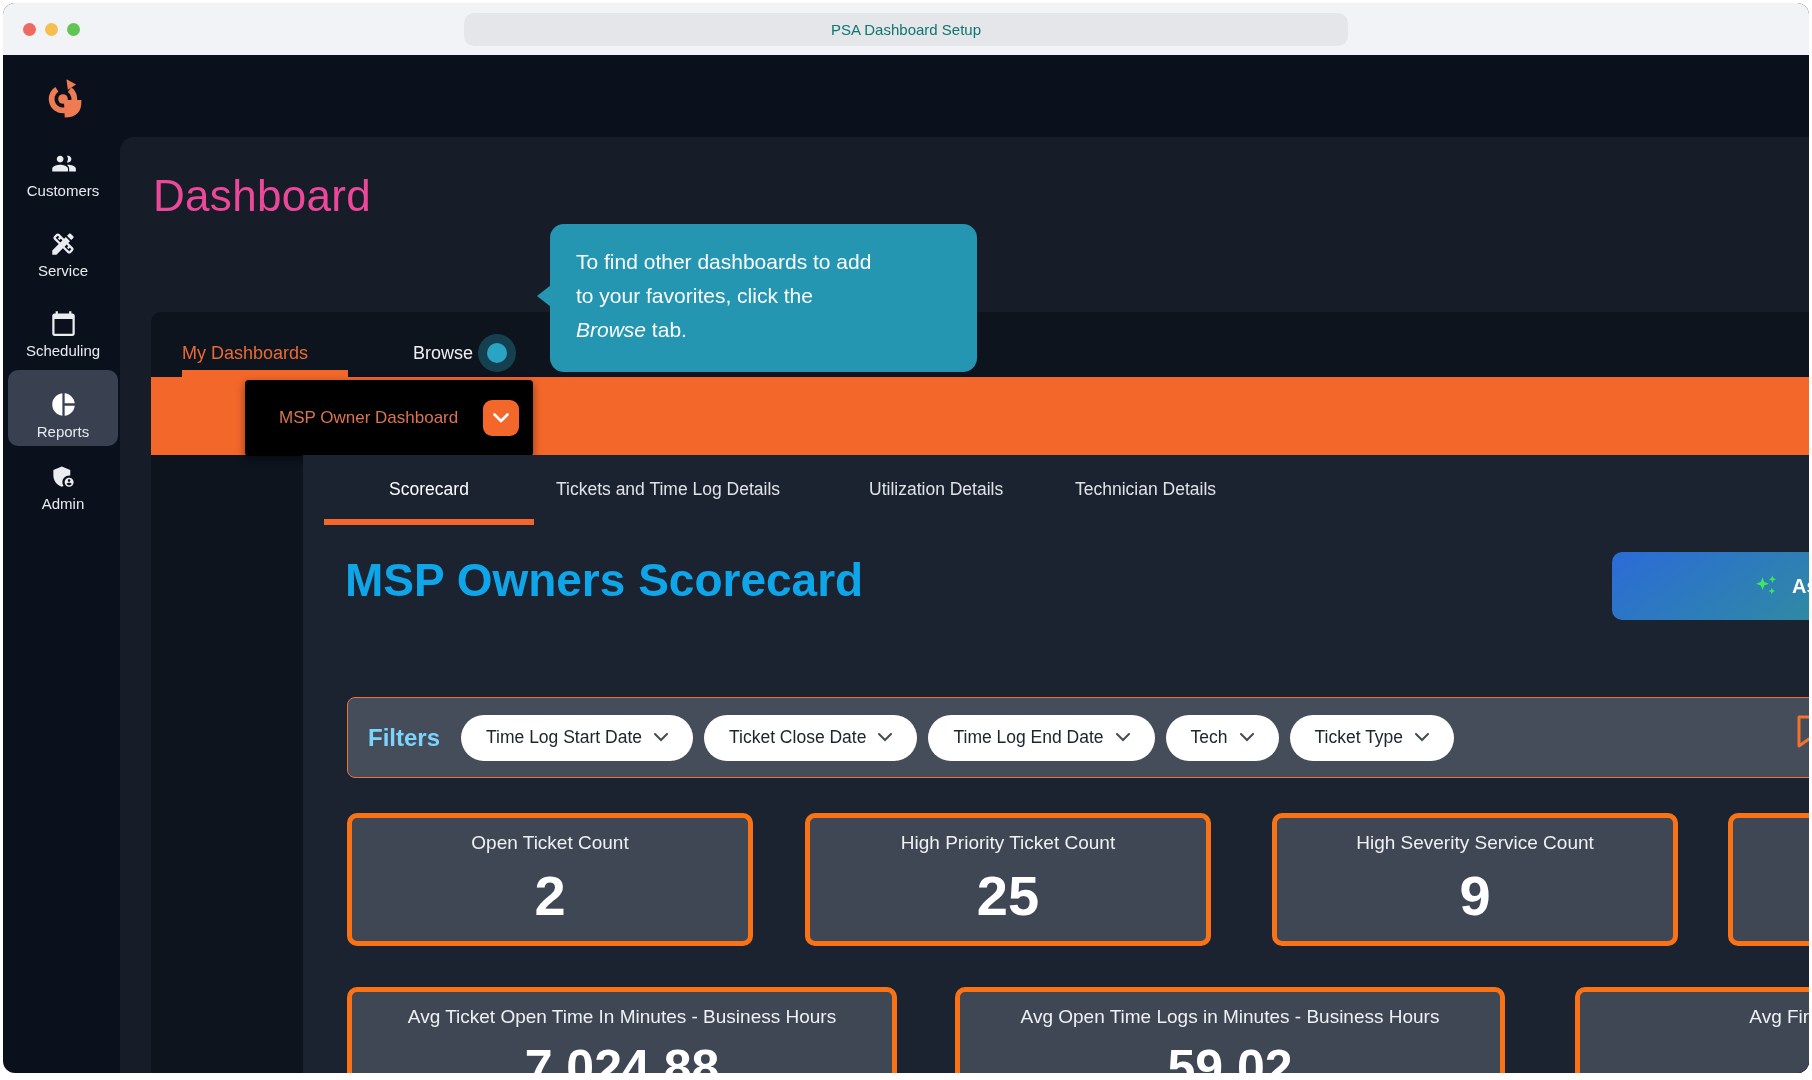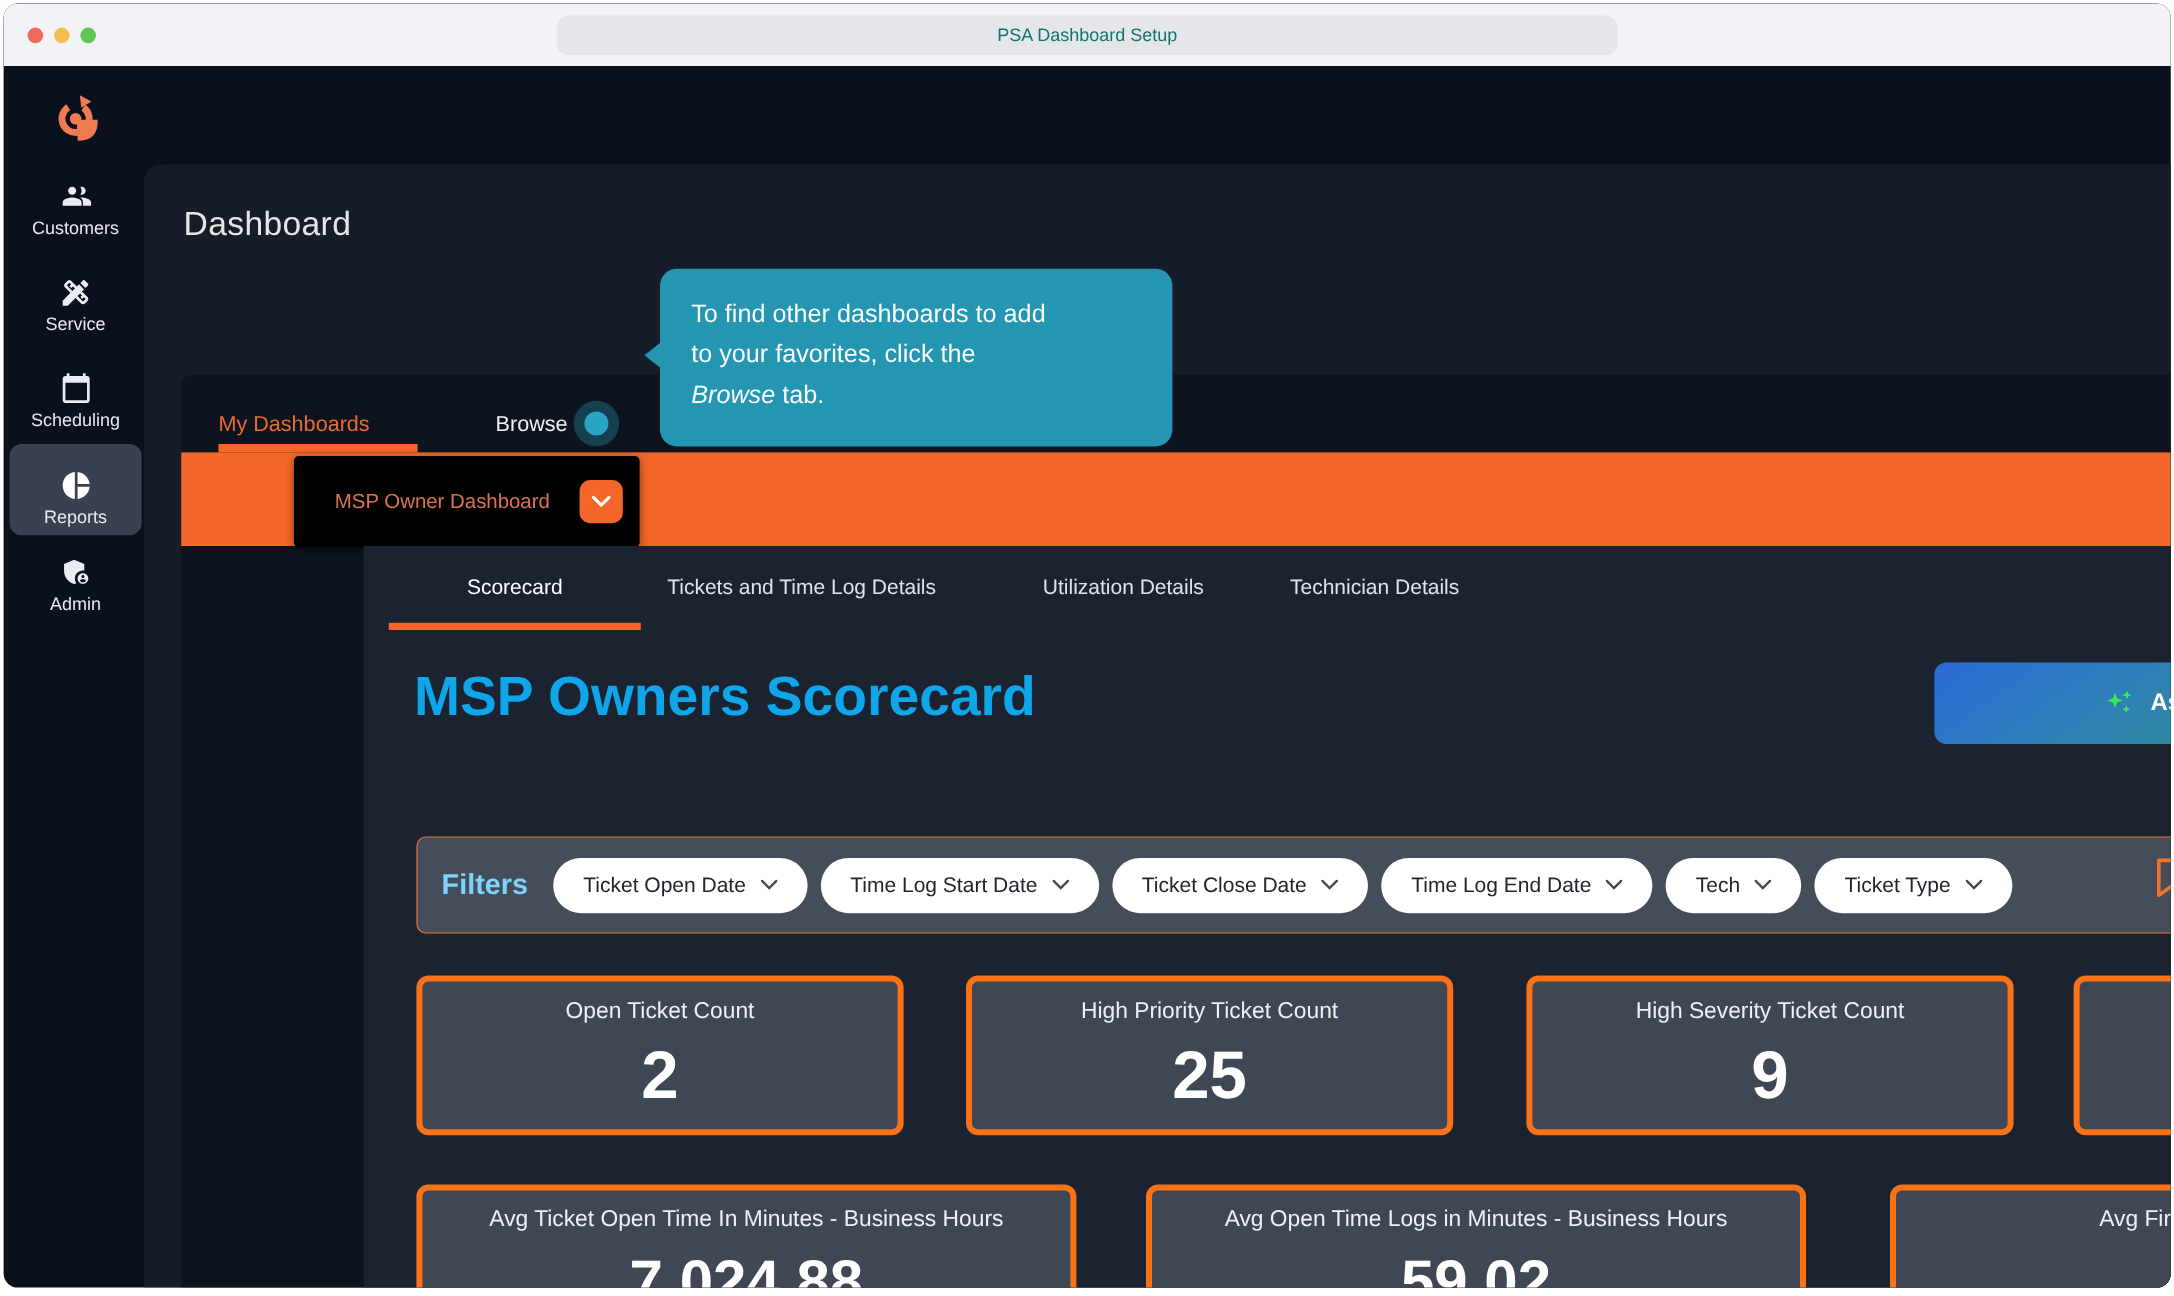--- a/index.html
+++ b/index.html
@@ -30,22 +30,22 @@
                    border-radius:10px; background:#394150; }
   .nav-item { position:absolute; left:0; width:120px; text-align:center; color:#e7eaee; }
   .nav-item svg { display:block; margin:0 auto 5px auto; }
   .nav-label { font-size:15px; }
   .ni-customers { top:95px; } .ni-service { top:175px; } .ni-scheduling { top:255px; }
   .ni-reports { top:336px; } .ni-admin { top:408px; }
 
   
   .content-panel { position:absolute; left:117px; right:0; top:82px; bottom:0;
                    background:#161d29; border-radius:14px 0 0 0; }
-  .page-title { position:absolute; left:33px; top:34px; font-size:28px; font-weight:400;
-                color:#e5e5e5; letter-spacing:.3px; }
+  .page-title { position:absolute; left:33px; top:34px; font-size:44px; font-weight:400;
+                color:#ec4899; letter-spacing:.3px; }
 
   .tab-container { position:absolute; left:31px; right:0; top:175px; bottom:0;
                    background:#0d141e; border-radius:10px 0 0 0; }
   .dtab { position:absolute; top:31px; font-size:18px; }
   .dtab-mydash { left:31px; color:#ea6a36; }
   .dtab-browse { left:262px; color:#eef0f3; }
   .hotspot-outer { position:absolute; left:327px; top:22px; width:38px; height:38px;
                    border-radius:50%; background:#15404f; }
   .hotspot-inner { position:absolute; left:9px; top:9px; width:20px; height:20px;
                    border-radius:50%; background:#2aa4c3; }
@@ -209,26 +209,20 @@
                 <path d="M9 4.5l1.5 4 4 1.5-4 1.5L9 15.5l-1.5-4-4-1.5 4-1.5z"></path>
                 <path d="M17.5 3l.9 2.3 2.3.9-2.3.9-.9 2.3-.9-2.3-2.3-.9 2.3-.9z"></path>
                 <path d="M17 13.5l.8 2 2 .8-2 .8-.8 2-.8-2-2-.8 2-.8z"></path>
               </svg>
               <span class="ask-label">Ask</span>
             </button>
 
             <div class="filters-panel">
               <span class="filters-label">Filters</span>
               <button class="pill">
-                <span>Ticket Open Date</span>
-                <svg width="14" height="9" viewBox="0 0 14 9">
-                    <path d="M1 1l6 6 6-6" stroke="#444b55" stroke-width="2" fill="none" stroke-linecap="round"></path>
-                  </svg>
-              </button>
-              <button class="pill">
                 <span>Time Log Start Date</span>
                 <svg width="14" height="9" viewBox="0 0 14 9">
                     <path d="M1 1l6 6 6-6" stroke="#444b55" stroke-width="2" fill="none" stroke-linecap="round"></path>
                   </svg>
               </button>
               <button class="pill">
                 <span>Ticket Close Date</span>
                 <svg width="14" height="9" viewBox="0 0 14 9">
                     <path d="M1 1l6 6 6-6" stroke="#444b55" stroke-width="2" fill="none" stroke-linecap="round"></path>
                   </svg>
@@ -259,21 +253,21 @@
 
             <div class="kpi-card kpi-row1 k11">
               <div class="kpi-title">Open Ticket Count</div>
               <div class="kpi-value">2</div>
             </div>
             <div class="kpi-card kpi-row1 k12">
               <div class="kpi-title">High Priority Ticket Count</div>
               <div class="kpi-value">25</div>
             </div>
             <div class="kpi-card kpi-row1 k13">
-              <div class="kpi-title">High Severity Ticket Count</div>
+              <div class="kpi-title">High Severity Service Count</div>
               <div class="kpi-value">9</div>
             </div>
             <div class="kpi-card kpi-row1 k14">
               <div class="kpi-title"></div>
               <div class="kpi-value"></div>
             </div>
 
             <div class="kpi-card kpi-row2 k21">
               <div class="kpi-title">Avg Ticket Open Time In Minutes - Business Hours</div>
               <div class="kpi-value">7,024.88</div>

